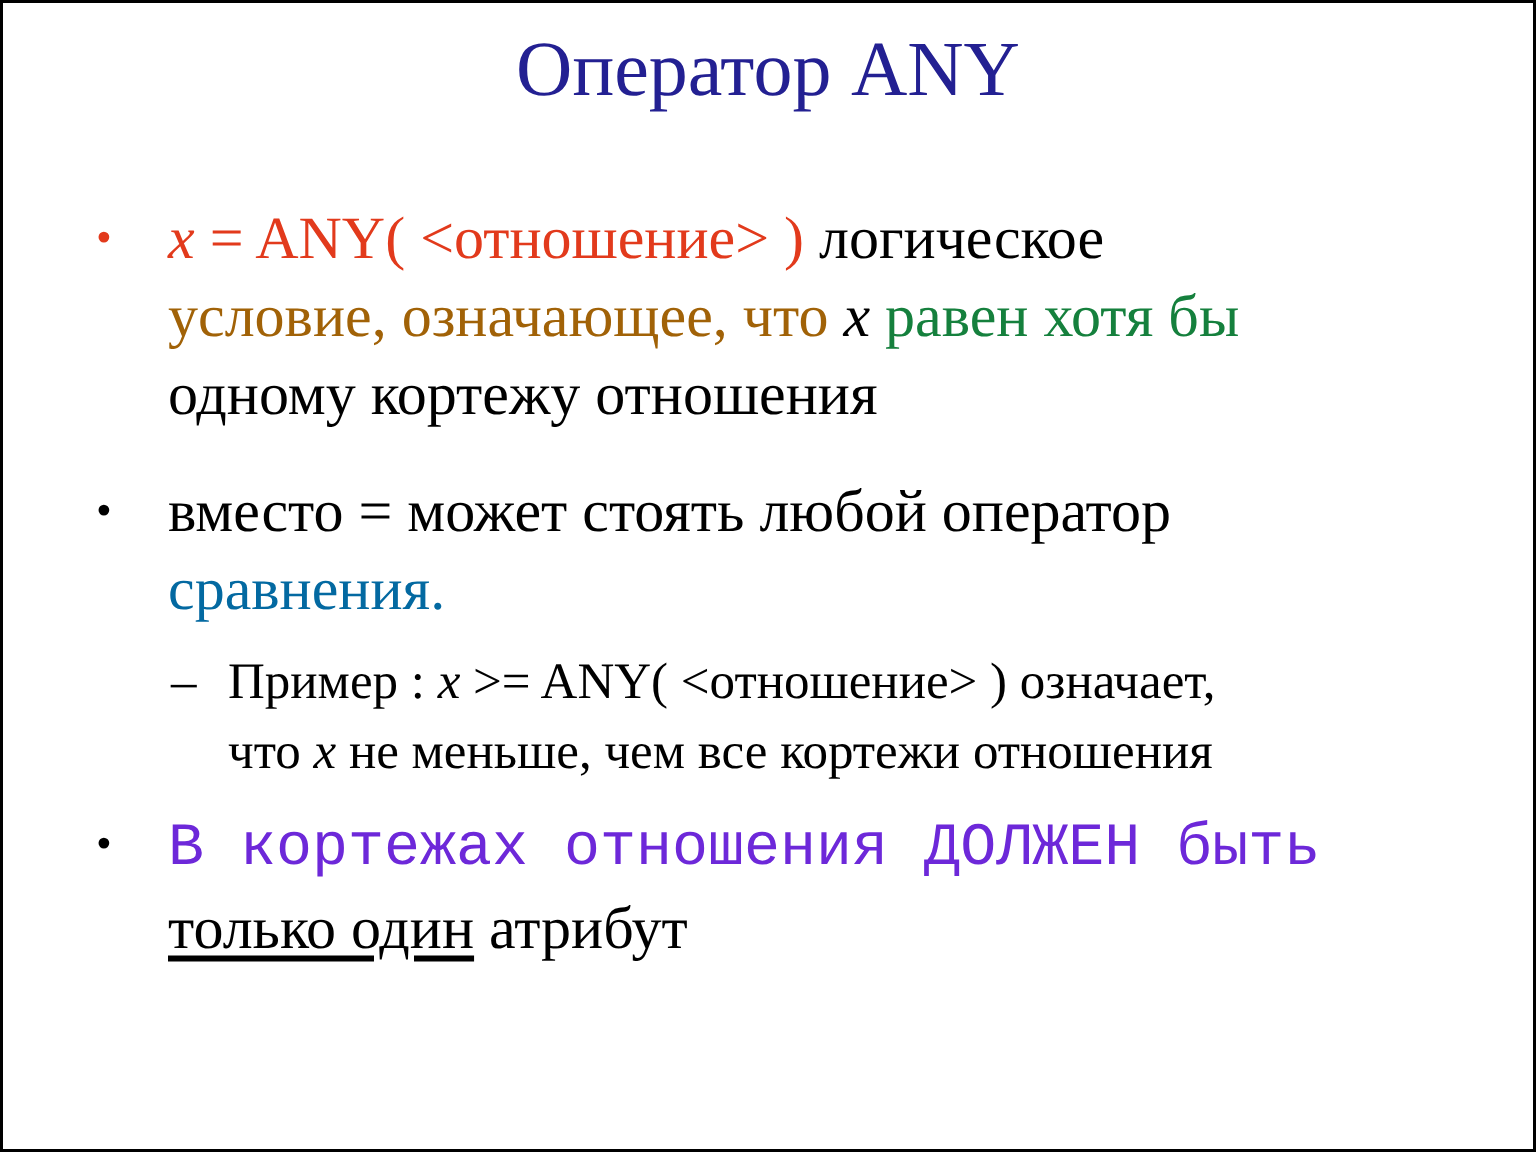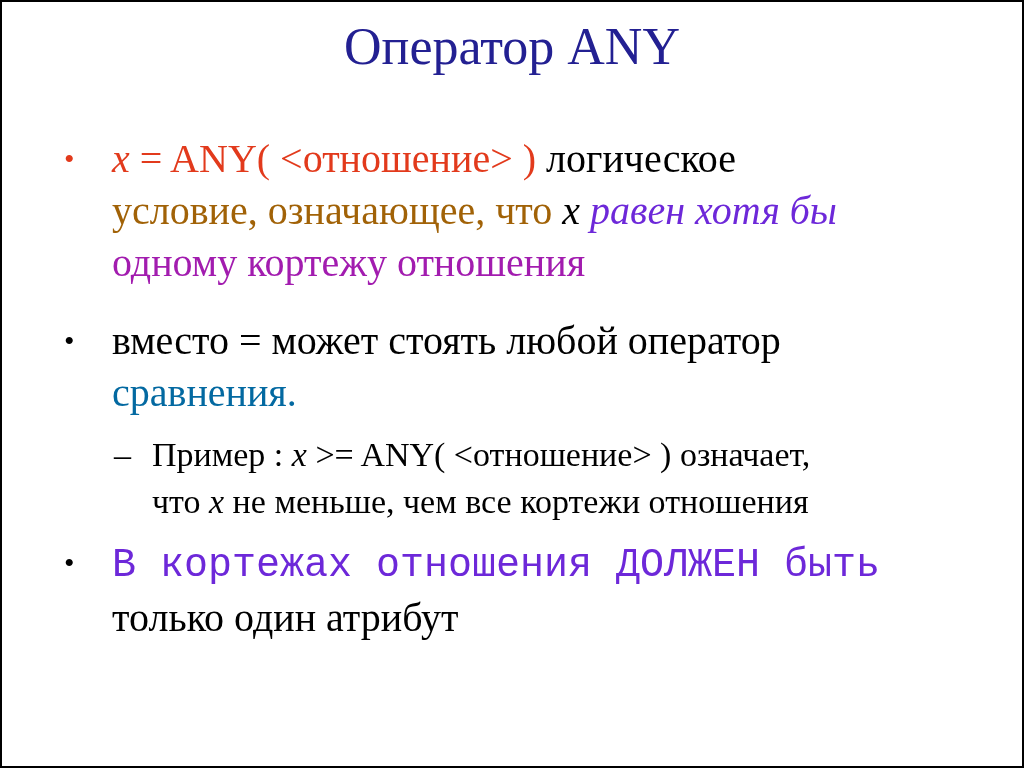--- a/index.html
+++ b/index.html
@@ -53,34 +53,34 @@
     width: 38px;
     flex: 0 0 38px;
     font-size: 34px;
     line-height: 47px;
   }
   .bullet.b0 { margin-bottom: 26px; }
   .bullet.b1 { margin-bottom: 12px; }
   .bullet.b2 { margin-bottom: 12px; }
   .bullet.b3 { margin-bottom: 0; }
   .seg.it { font-style: italic; }
-  .seg.ul { text-underline-offset: 5px; margin-top: 16px; }
+  .seg.ul { text-decoration: underline; text-underline-offset: 5px; margin-top: 16px; }
 </style>
 </head>
 <body>
 
 <div class="slide" style="border-color: rgb(0, 0, 0);">
   <div class="title" style="color: rgb(35, 32, 146);">Оператор ANY</div>
   <div class="content">
       <div class="bullet level1 b0">
         <span class="marker" style="color: rgb(226, 58, 28);">•</span>
         <div class="lines">
           <div class="line"><span class="seg it" style="color: rgb(226, 58, 28);">x</span><span class="seg" style="color: rgb(226, 58, 28);"> = ANY( &lt;отношение&gt; ) </span><span class="seg" style="color: rgb(0, 0, 0);">логическое</span></div>
-          <div class="line"><span class="seg" style="color: #a16207;">условие, означающее, что </span><span class="seg it" style="color: rgb(0, 0, 0);">x</span><span class="seg" style="color: #6d28d9; font-style: italic;"> равен хотя бы</span></div>
-          <div class="line"><span class="seg" style="color: #a21caf;">одному кортежу отношения</span></div>
+          <div class="line"><span class="seg" style="color: #a16207;">условие, означающее, что </span><span class="seg it" style="color: rgb(0, 0, 0);">x</span><span class="seg" style="color: #15803d;"> равен хотя бы</span></div>
+          <div class="line"><span class="seg" style="color: #000000;">одному кортежу отношения</span></div>
         </div>
       </div>
       <div class="bullet level1 b1">
         <span class="marker" style="color: rgb(0, 0, 0);">•</span>
         <div class="lines">
           <div class="line"><span class="seg" style="color: rgb(0, 0, 0);">вместо = может стоять любой оператор</span></div>
           <div class="line"><span class="seg" style="color: #0369a1;">сравнения.</span></div>
         </div>
       </div>
       <div class="bullet level2 b2">

